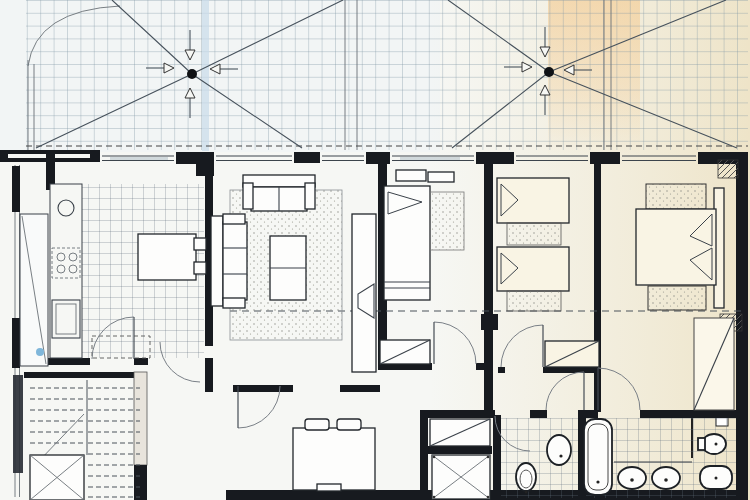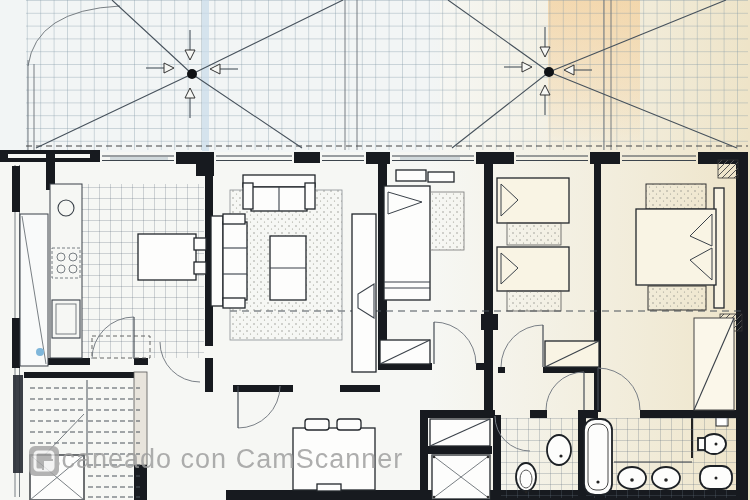--- a/index.html
+++ b/index.html
@@ -325,22 +325,13 @@
     <ellipse cx="666" cy="478" rx="14" ry="11" class="fix"></ellipse>
     <circle cx="666" cy="480" r="1.8" fill="#222"></circle>
     <ellipse cx="714" cy="444" rx="12" ry="10" class="fix"></ellipse>
     <rect x="698" y="438" width="7" height="12" class="fix"></rect>
     <circle cx="716" cy="444" r="1.5" fill="#222"></circle>
     <rect x="700" y="466" width="32" height="23" rx="10" class="fix"></rect>
     <circle cx="716" cy="478" r="1.5" fill="#222"></circle>
   </g>
 </svg>
 
-<div id="watermark">
-  <svg width="32" height="34" viewBox="0 0 32 34">
-    <rect x="1" y="2" width="30" height="30" rx="6" fill="#a4a4a4"></rect>
-    <rect x="7" y="8" width="18" height="18" rx="3" fill="none" stroke="#f2f2f2" stroke-width="3"></rect>
-    <rect x="14" y="15" width="11" height="11" fill="#a4a4a4"></rect>
-    <rect x="16" y="17" width="9" height="9" fill="#f2f2f2"></rect>
-  </svg>
-  <span class="txt">Escaneado con CamScanner</span>
 </div>
-</div>
 
 </body></html>

